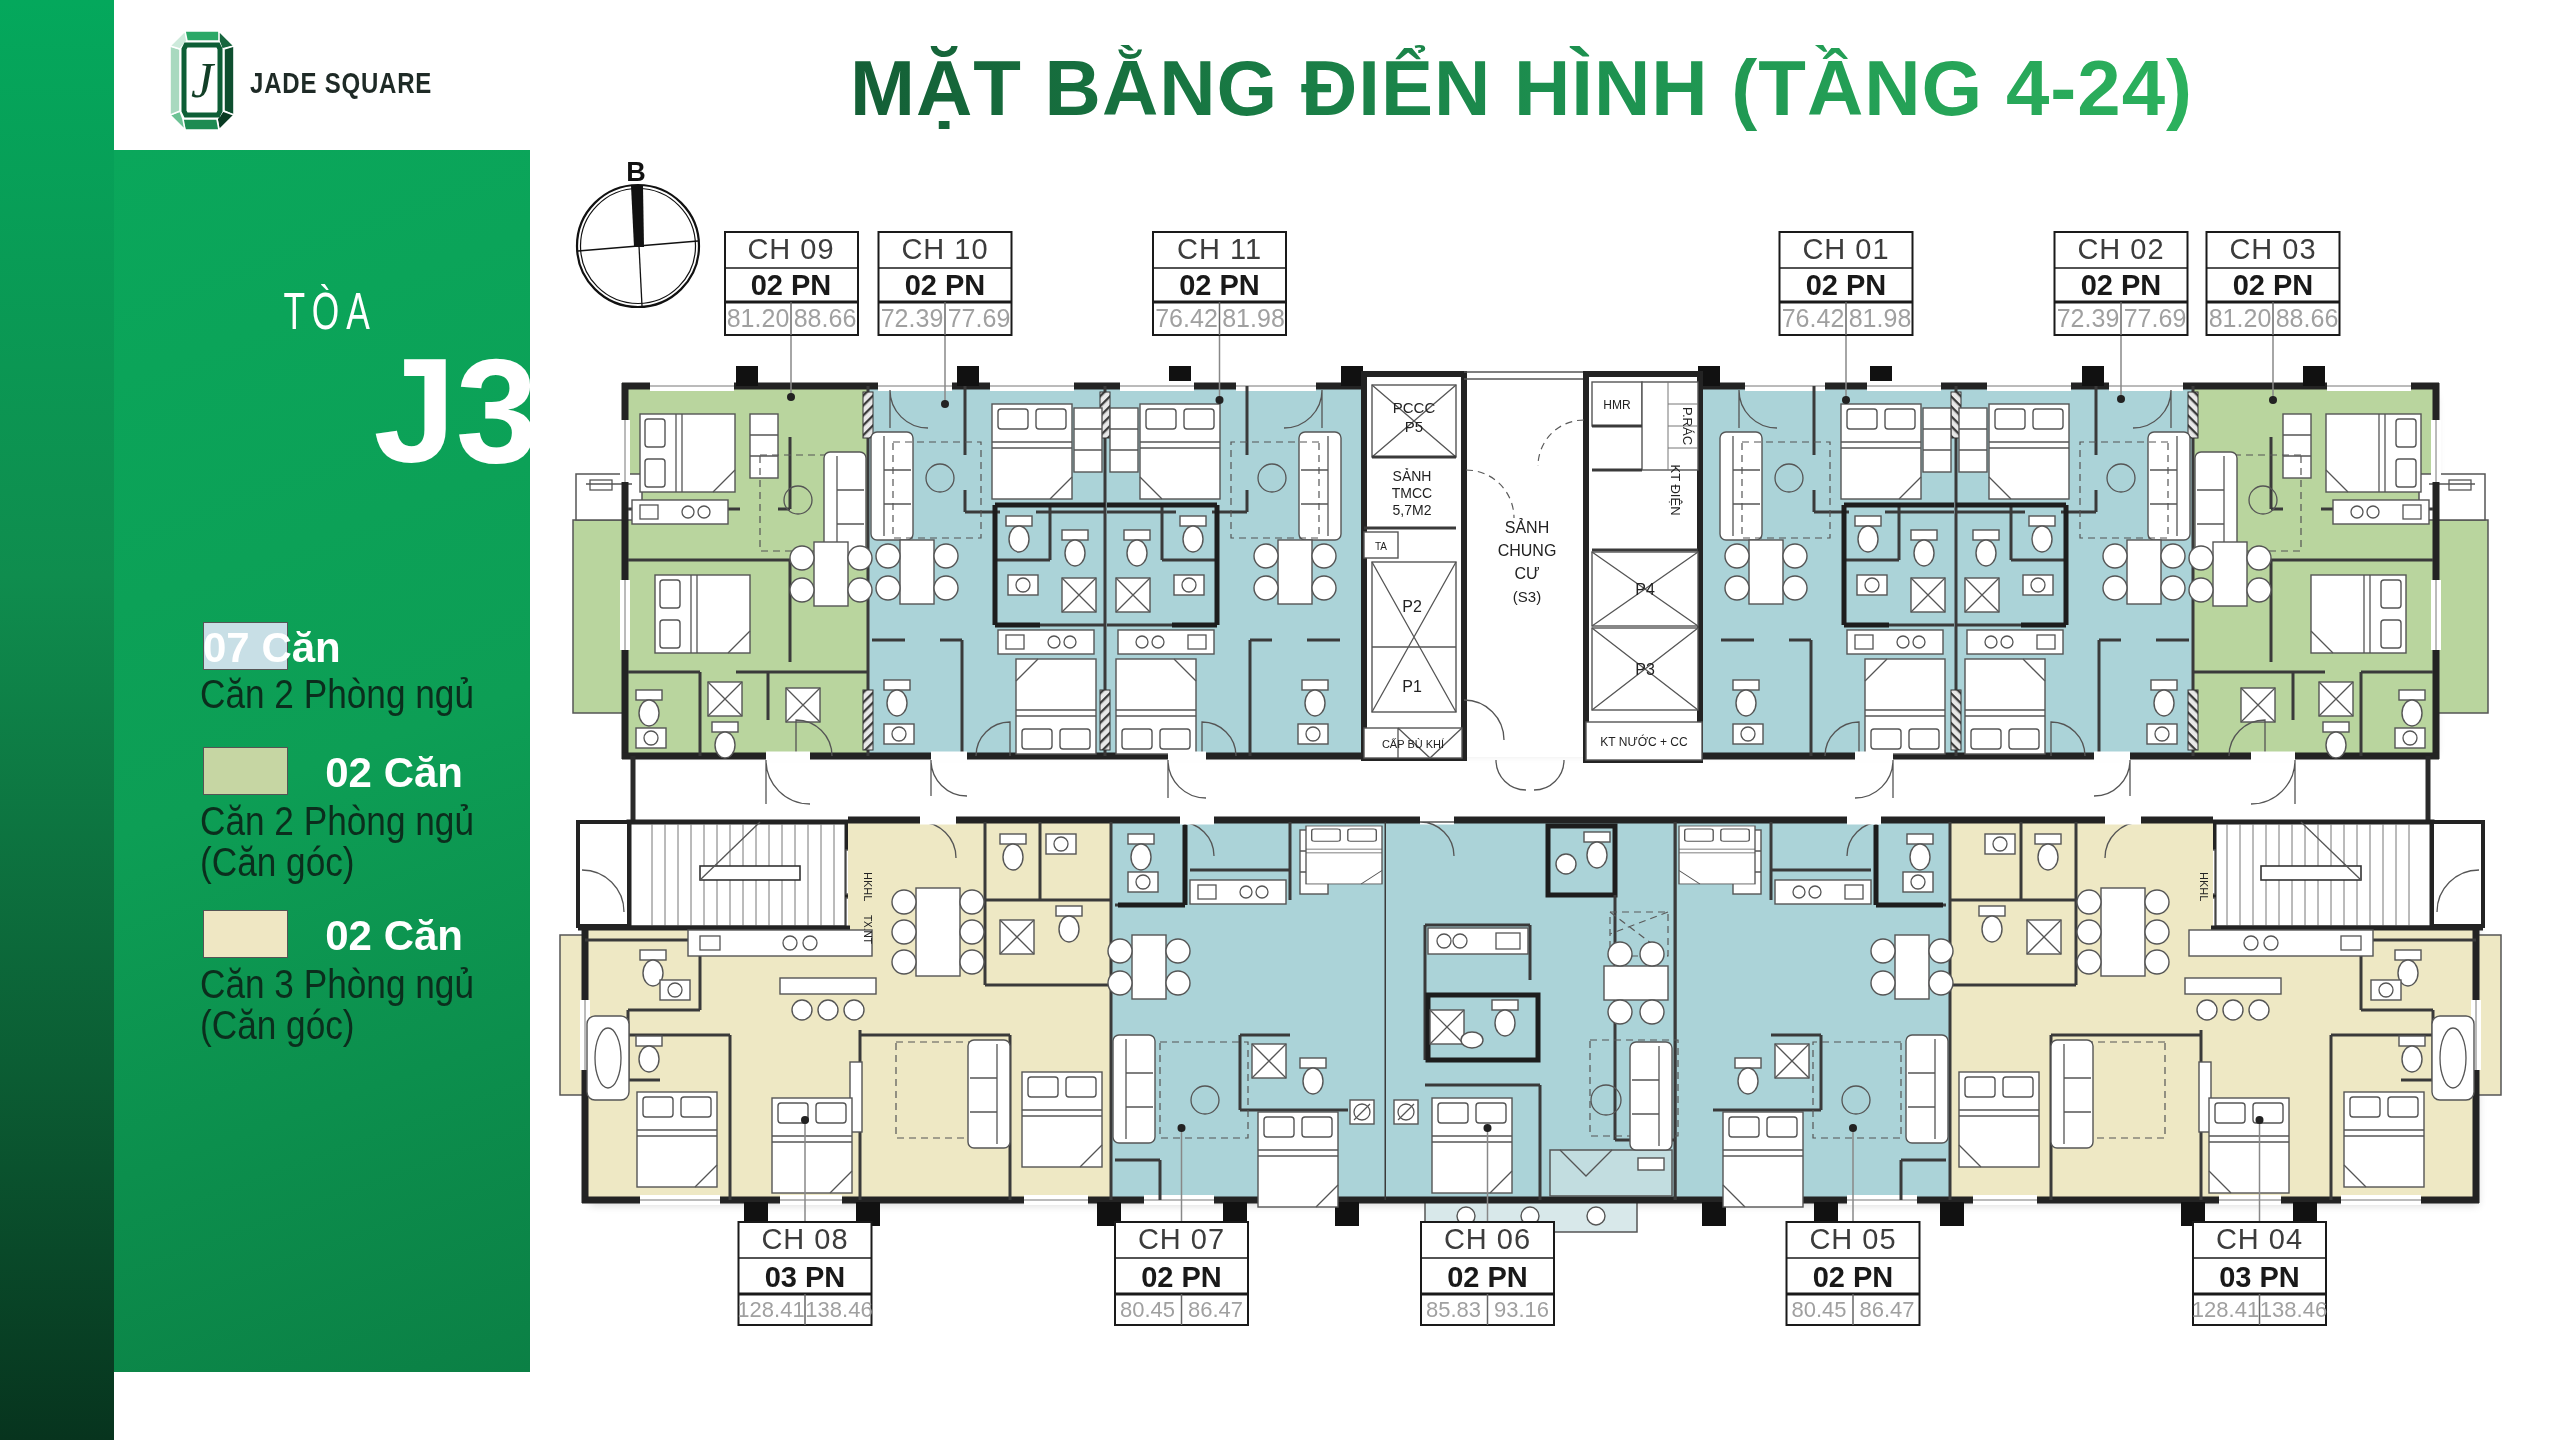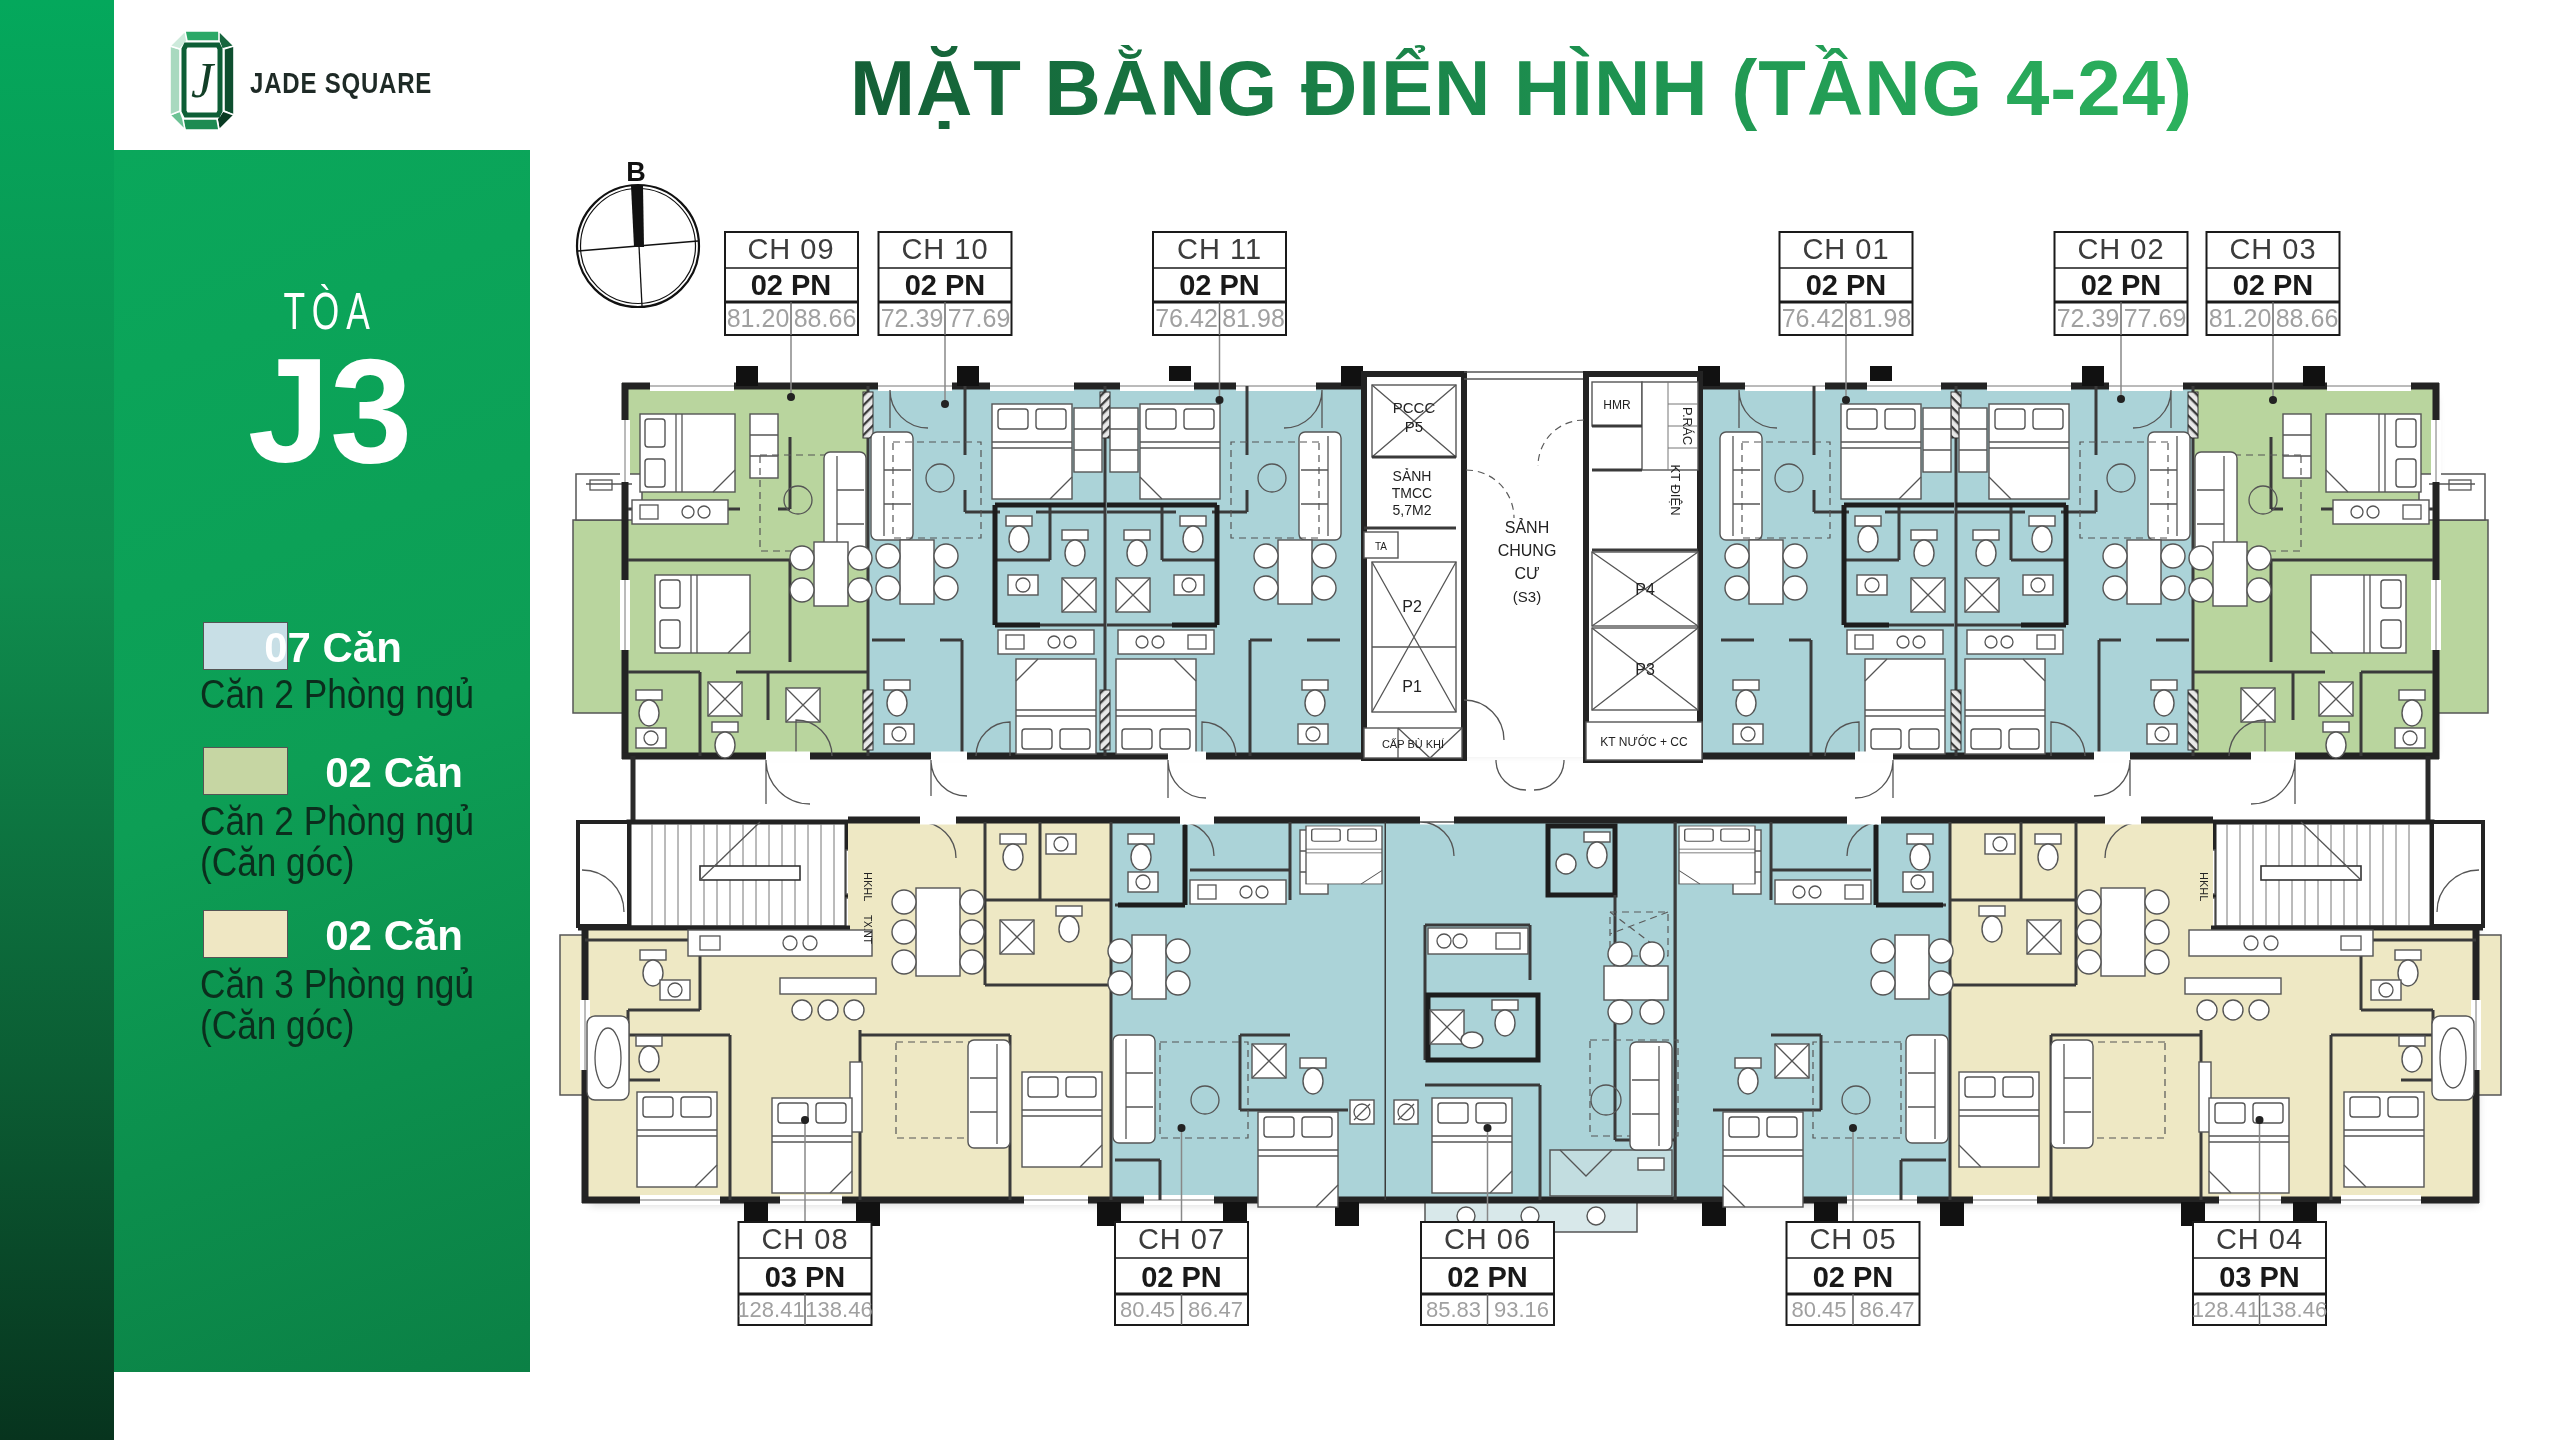--- a/index.html
+++ b/index.html
@@ -36,24 +36,24 @@
     <linearGradient id="tg" x1="0" y1="0" x2="1" y2="0">
       <stop offset="0" stop-color="#145f36"></stop>
       <stop offset="0.55" stop-color="#1d9150"></stop>
       <stop offset="1" stop-color="#2cb15d"></stop>
     </linearGradient>
   </defs>
   <text x="10" y="100" font-size="78" font-weight="bold" fill="url(#tg)" letter-spacing="1">MẶT BẰNG ĐIỂN HÌNH (TẦNG 4-24)</text>
 </svg>
 
 <div class="abs" style="left:122px;top:281px;width:416px;text-align:center;color:#fff;font-size:52px;letter-spacing:10px;transform:scaleX(0.68);">TÒA</div>
-<div class="abs" style="left:122px;top:326px;width:416px;text-align:center;color:#fff;font-size:148px;font-weight:bold;">J3</div>
+<div class="abs" style="left:122px;top:326px;width:416px;text-align:right;color:#fff;font-size:148px;font-weight:bold;">J3</div>
 
 <div class="abs" style="left:203px;top:622px;width:83px;height:46px;background:#c8dfe6;border:1px solid #555;"></div>
-<div class="abs" style="left:203px;top:624px;width:260px;text-align:center;color:#fff;font-size:42px;font-weight:bold;">07 Căn</div>
+<div class="abs" style="left:203px;top:624px;width:260px;text-align:left;color:#fff;font-size:42px;font-weight:bold;">07 Căn</div>
 <div class="abs" style="left:200px;top:672px;width:340px;white-space:nowrap;color:#0b2e1d;font-size:40px;transform:scaleX(0.88);transform-origin:0 0;">Căn 2 Phòng ngủ</div>
 
 <div class="abs" style="left:203px;top:747px;width:83px;height:46px;background:#c6d6a3;border:1px solid #555;"></div>
 <div class="abs" style="left:203px;top:749px;width:260px;text-align:right;color:#fff;font-size:42px;font-weight:bold;">02 Căn</div>
 <div class="abs" style="left:200px;top:799px;width:340px;white-space:nowrap;color:#0b2e1d;font-size:40px;transform:scaleX(0.88);transform-origin:0 0;">Căn 2 Phòng ngủ</div>
 <div class="abs" style="left:200px;top:840px;width:340px;white-space:nowrap;color:#0b2e1d;font-size:40px;transform:scaleX(0.88);transform-origin:0 0;">(Căn góc)</div>
 
 <div class="abs" style="left:203px;top:910px;width:83px;height:46px;background:#efe7c3;border:1px solid #555;"></div>
 <div class="abs" style="left:203px;top:912px;width:260px;text-align:right;color:#fff;font-size:42px;font-weight:bold;">02 Căn</div>
 <div class="abs" style="left:200px;top:962px;width:340px;white-space:nowrap;color:#0b2e1d;font-size:40px;transform:scaleX(0.88);transform-origin:0 0;">Căn 3 Phòng ngủ</div>

